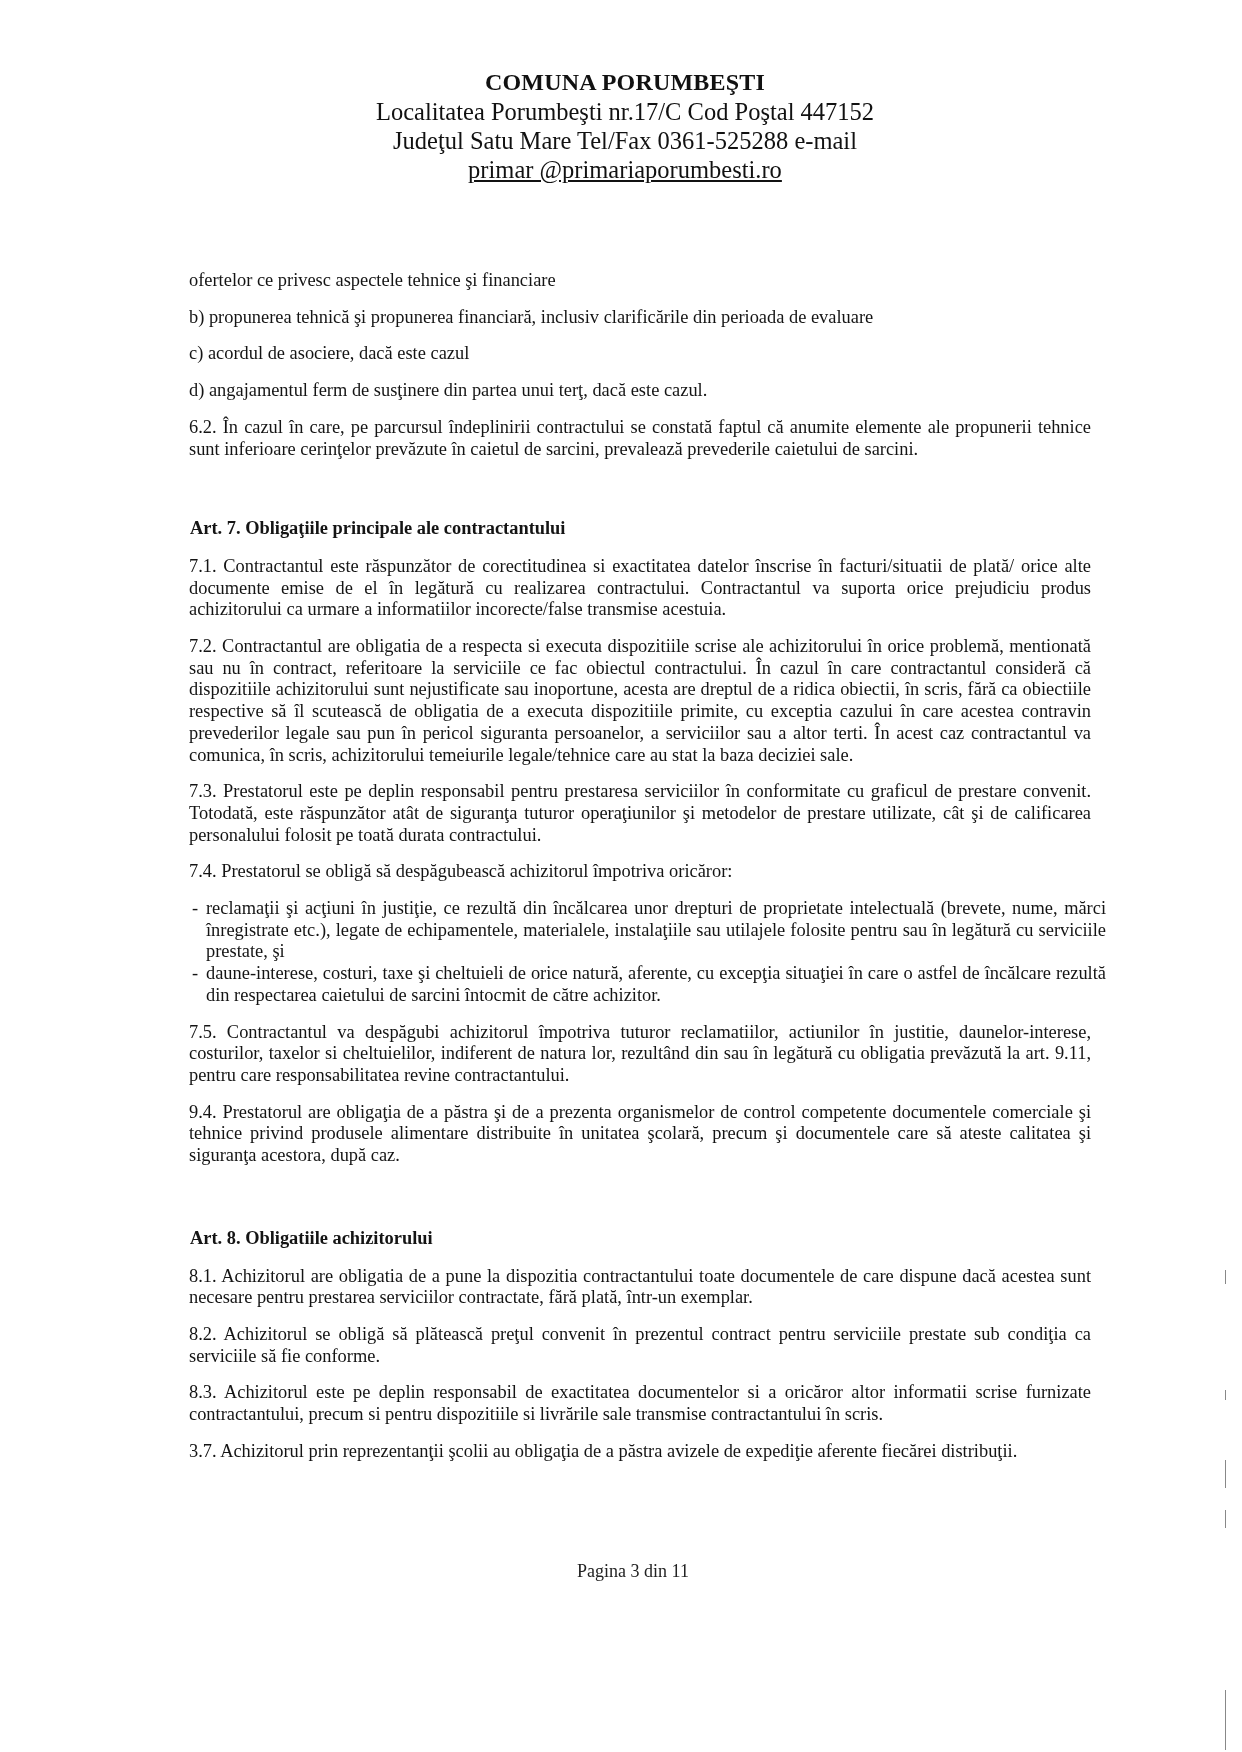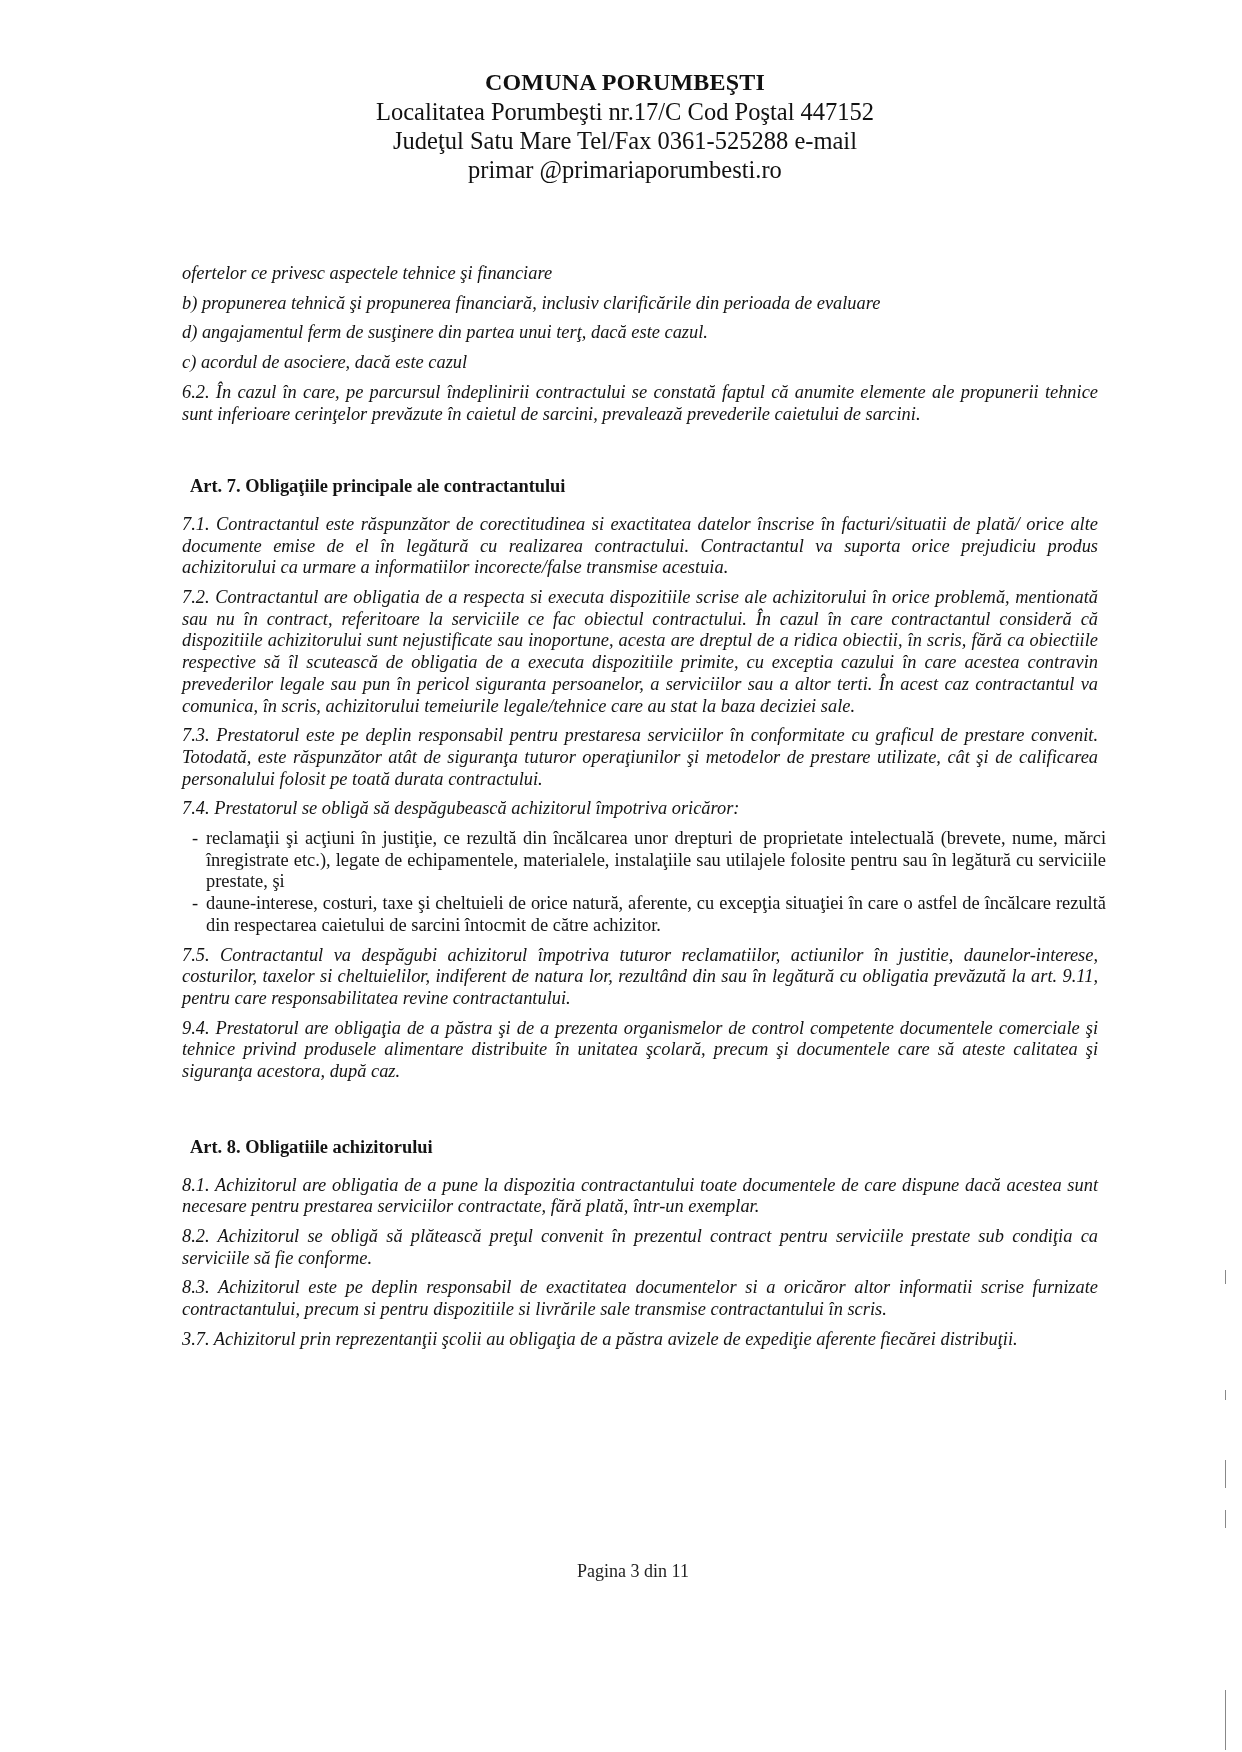--- a/index.html
+++ b/index.html
@@ -1,23 +1,23 @@
 <!DOCTYPE html>
 <html><head>
 <meta charset="utf-8">
 <style>
   html, body { margin: 0; padding: 0; background: #ffffff; }
   body { width: 1242px; height: 1752px; position: relative; overflow: hidden; color: #111; }
   .page { position: absolute; left: 0; top: 0; width: 1076px; height: 1752px; background: #fff; padding-left: 20px; }
   .letterhead { position: absolute; left: 300px; top: 68px; width: 650px; text-align: center; font-family: "Liberation Serif", "DejaVu Serif", serif; color: #111; }
   .lh-l1, .lh-l2 { font-weight: bold; font-size: 24px; line-height: 29px; letter-spacing: 0.2px; }
   .lh-l3, .lh-l4, .lh-l5 { font-size: 24.5px; line-height: 29px; }
-  .lh-l5 { }
+  .lh-l5 { text-decoration: underline; }
   .body { position: absolute; left: 174px; top: 255px; width: 932px; font-family: "Liberation Serif", "DejaVu Serif", serif; font-size: 18.4px; line-height: 21.7px; color: #141414; }
-  .p { margin: 8px; text-align: justify; font-style: italic; }
+  .p { margin: 15px; text-align: justify; }
   .p.left { text-align: left; }
   .heading { font-weight: bold; margin: 16px; }
   .gap { height: 27px; }
   .gap2 { height: 30px; }
   .bullet { padding-left: 32px; text-indent: -14px; text-align: justify; margin: 0; }
   .bullet .dash { display: inline-block; width: 14px; text-indent: 0; }
   .footer { position: absolute; left: 12px; width: 1242px; top: 1561px; text-align: center; font-family: "Liberation Serif", "DejaVu Serif", serif; font-size: 18px; color: #222; }
   .scan-marks { position: absolute; left: 1225px; top: 1270px; width: 2px; height: 480px; }
   .scan-marks span { position: absolute; left: 0; width: 1px; background: #888; }
 </style>
@@ -29,22 +29,22 @@
   <div class="letterhead">
     <div class="lh-l1">COMUNA PORUMBEŞTI</div>
     <div class="lh-l3">Localitatea Porumbeşti nr.17/C  Cod Poştal  447152</div>
     <div class="lh-l4">Judeţul Satu Mare Tel/Fax 0361-525288 e-mail</div>
     <div class="lh-l5">primar @primariaporumbesti.ro</div>
   </div>
 
   <div class="body">
     <p class="p left">ofertelor ce privesc aspectele tehnice şi financiare</p>
     <p class="p left">b) propunerea tehnică şi propunerea financiară, inclusiv clarificările din perioada de evaluare</p>
+    <p class="p left">c) acordul de asociere, dacă este cazul</p>
     <p class="p left">d) angajamentul ferm de susţinere din partea unui terţ, dacă este cazul.</p>
-    <p class="p left">c) acordul de asociere, dacă este cazul</p>
     <p class="p">6.2. În cazul în care, pe parcursul îndeplinirii contractului se constată faptul că anumite elemente ale propunerii tehnice sunt inferioare cerinţelor prevăzute în caietul de sarcini, prevalează prevederile caietului de sarcini.</p>
 
     <div class="gap"></div>
 
     <p class="heading">Art. 7. Obligaţiile principale ale contractantului</p>
     <p class="p">7.1.   Contractantul este răspunzător de corectitudinea si exactitatea datelor înscrise în facturi/situatii de plată/ orice alte documente emise de el în legătură cu realizarea contractului. Contractantul va suporta orice prejudiciu produs achizitorului ca urmare a informatiilor incorecte/false transmise acestuia.</p>
     <p class="p">7.2.   Contractantul are obligatia de a respecta si executa dispozitiile scrise ale achizitorului în orice problemă, mentionată sau nu în contract, referitoare la serviciile ce fac obiectul contractului. În cazul în care contractantul consideră că dispozitiile achizitorului sunt nejustificate sau inoportune, acesta are dreptul de a ridica obiectii, în scris, fără ca obiectiile respective să îl scutească de obligatia de a executa dispozitiile primite, cu exceptia cazului în care acestea contravin prevederilor legale sau pun în pericol siguranta persoanelor, a serviciilor sau a altor terti. În acest caz contractantul va comunica, în scris, achizitorului temeiurile legale/tehnice care au stat la baza deciziei sale.</p>
     <p class="p">7.3.   Prestatorul este pe deplin responsabil pentru prestaresa serviciilor în conformitate cu graficul de prestare convenit. Totodată, este răspunzător atât de siguranţa tuturor operaţiunilor şi metodelor de prestare utilizate, cât şi de calificarea personalului folosit pe toată durata contractului.</p>
     <p class="p left">7.4.   Prestatorul se obligă să despăgubească achizitorul împotriva oricăror:</p>
     <p class="bullet"><span class="dash">-</span><span>reclamaţii şi acţiuni în justiţie, ce rezultă din încălcarea unor drepturi de proprietate intelectuală (brevete, nume, mărci înregistrate etc.), legate de echipamentele, materialele, instalaţiile sau utilajele folosite pentru sau în legătură cu serviciile prestate, şi</span></p>

